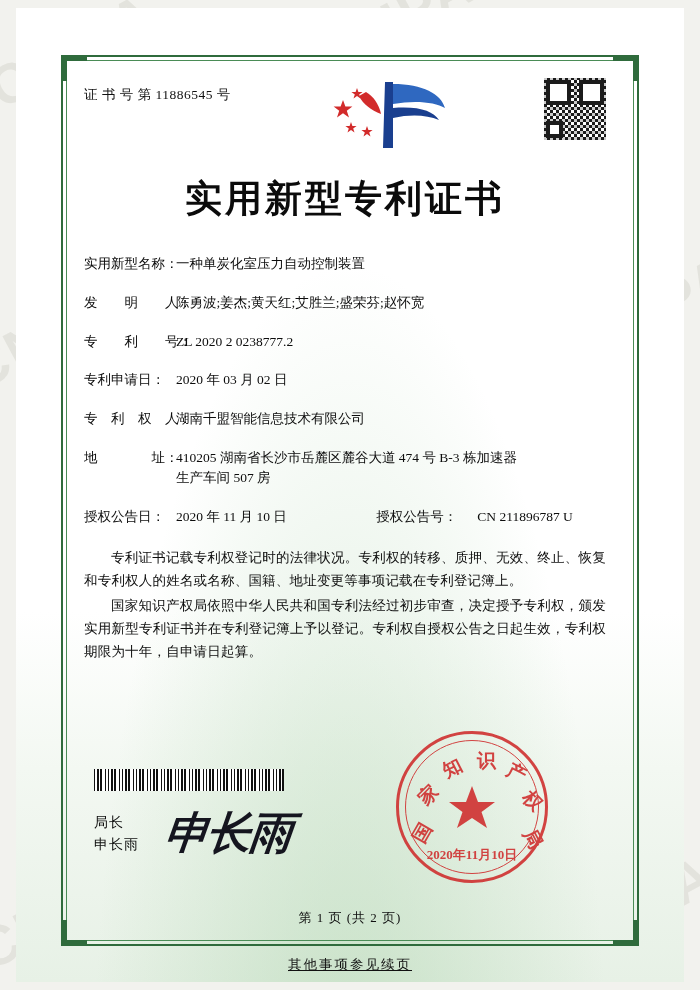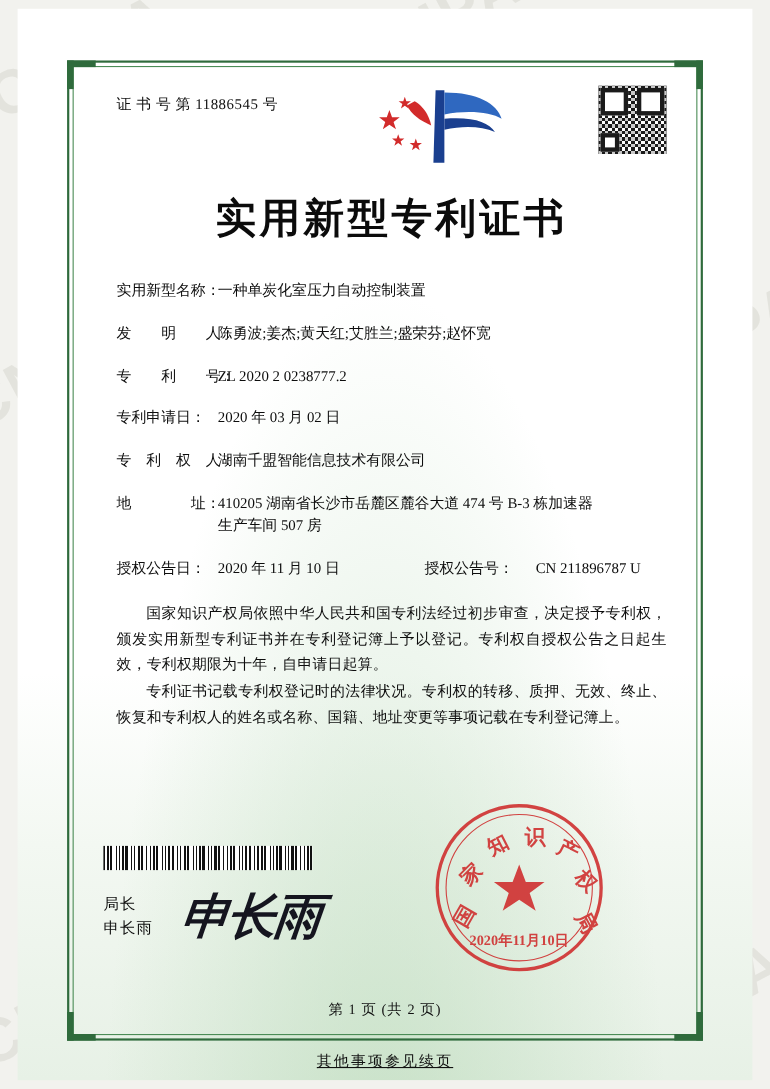--- a/index.html
+++ b/index.html
@@ -54,21 +54,21 @@
     position:absolute; width:26px; height:26px;
     border:0 solid #2f6b3c;
   }
   .c-tl{ left:45px;  top:47px;    border-left-width:6px; border-top-width:6px; }
   .c-tr{ right:45px; top:47px;    border-right-width:6px; border-top-width:6px; }
   .c-bl{ left:45px;  bottom:36px; border-left-width:6px; border-bottom-width:6px; }
   .c-br{ right:45px; bottom:36px; border-right-width:6px; border-bottom-width:6px; }
 
   .content{
     position:absolute; left:50px; top:52px; right:50px; bottom:41px;
-    padding:16px 28px 0 40px;
+    padding:16px 28px 0 18px;
   }
 
   
   .head{
     display:flex; align-items:flex-start; justify-content:space-between;
     height:92px;
   }
   .cert-no{
     font-size:13.5px; color:#111; letter-spacing:.5px; padding-top:10px;
     white-space:nowrap;
@@ -307,22 +307,22 @@
           <div class="lbl">授权公告日：</div>
           <div class="val">2020 年 11 月 10 日</div>
         </div>
         <div class="split-right">
           <div class="lbl">授权公告号：</div>
           <div class="val">CN 211896787 U</div>
         </div>
       </div>
     </div>
 
+    <p class="para second">专利证书记载专利权登记时的法律状况。专利权的转移、质押、无效、终止、恢复和专利权人的姓名或名称、国籍、地址变更等事项记载在专利登记簿上。</p>
     <p class="para">国家知识产权局依照中华人民共和国专利法经过初步审查，决定授予专利权，颁发实用新型专利证书并在专利登记簿上予以登记。专利权自授权公告之日起生效，专利权期限为十年，自申请日起算。</p>
-    <p class="para second">专利证书记载专利权登记时的法律状况。专利权的转移、质押、无效、终止、恢复和专利权人的姓名或名称、国籍、地址变更等事项记载在专利登记簿上。</p>
 
     <div class="barcode"></div>
 
     <div class="sig-block">
       <div class="sig-label">
         <div>局长</div>
         <div>申长雨</div>
       </div>
       <div class="sig-hand">申长雨</div>
     </div>

